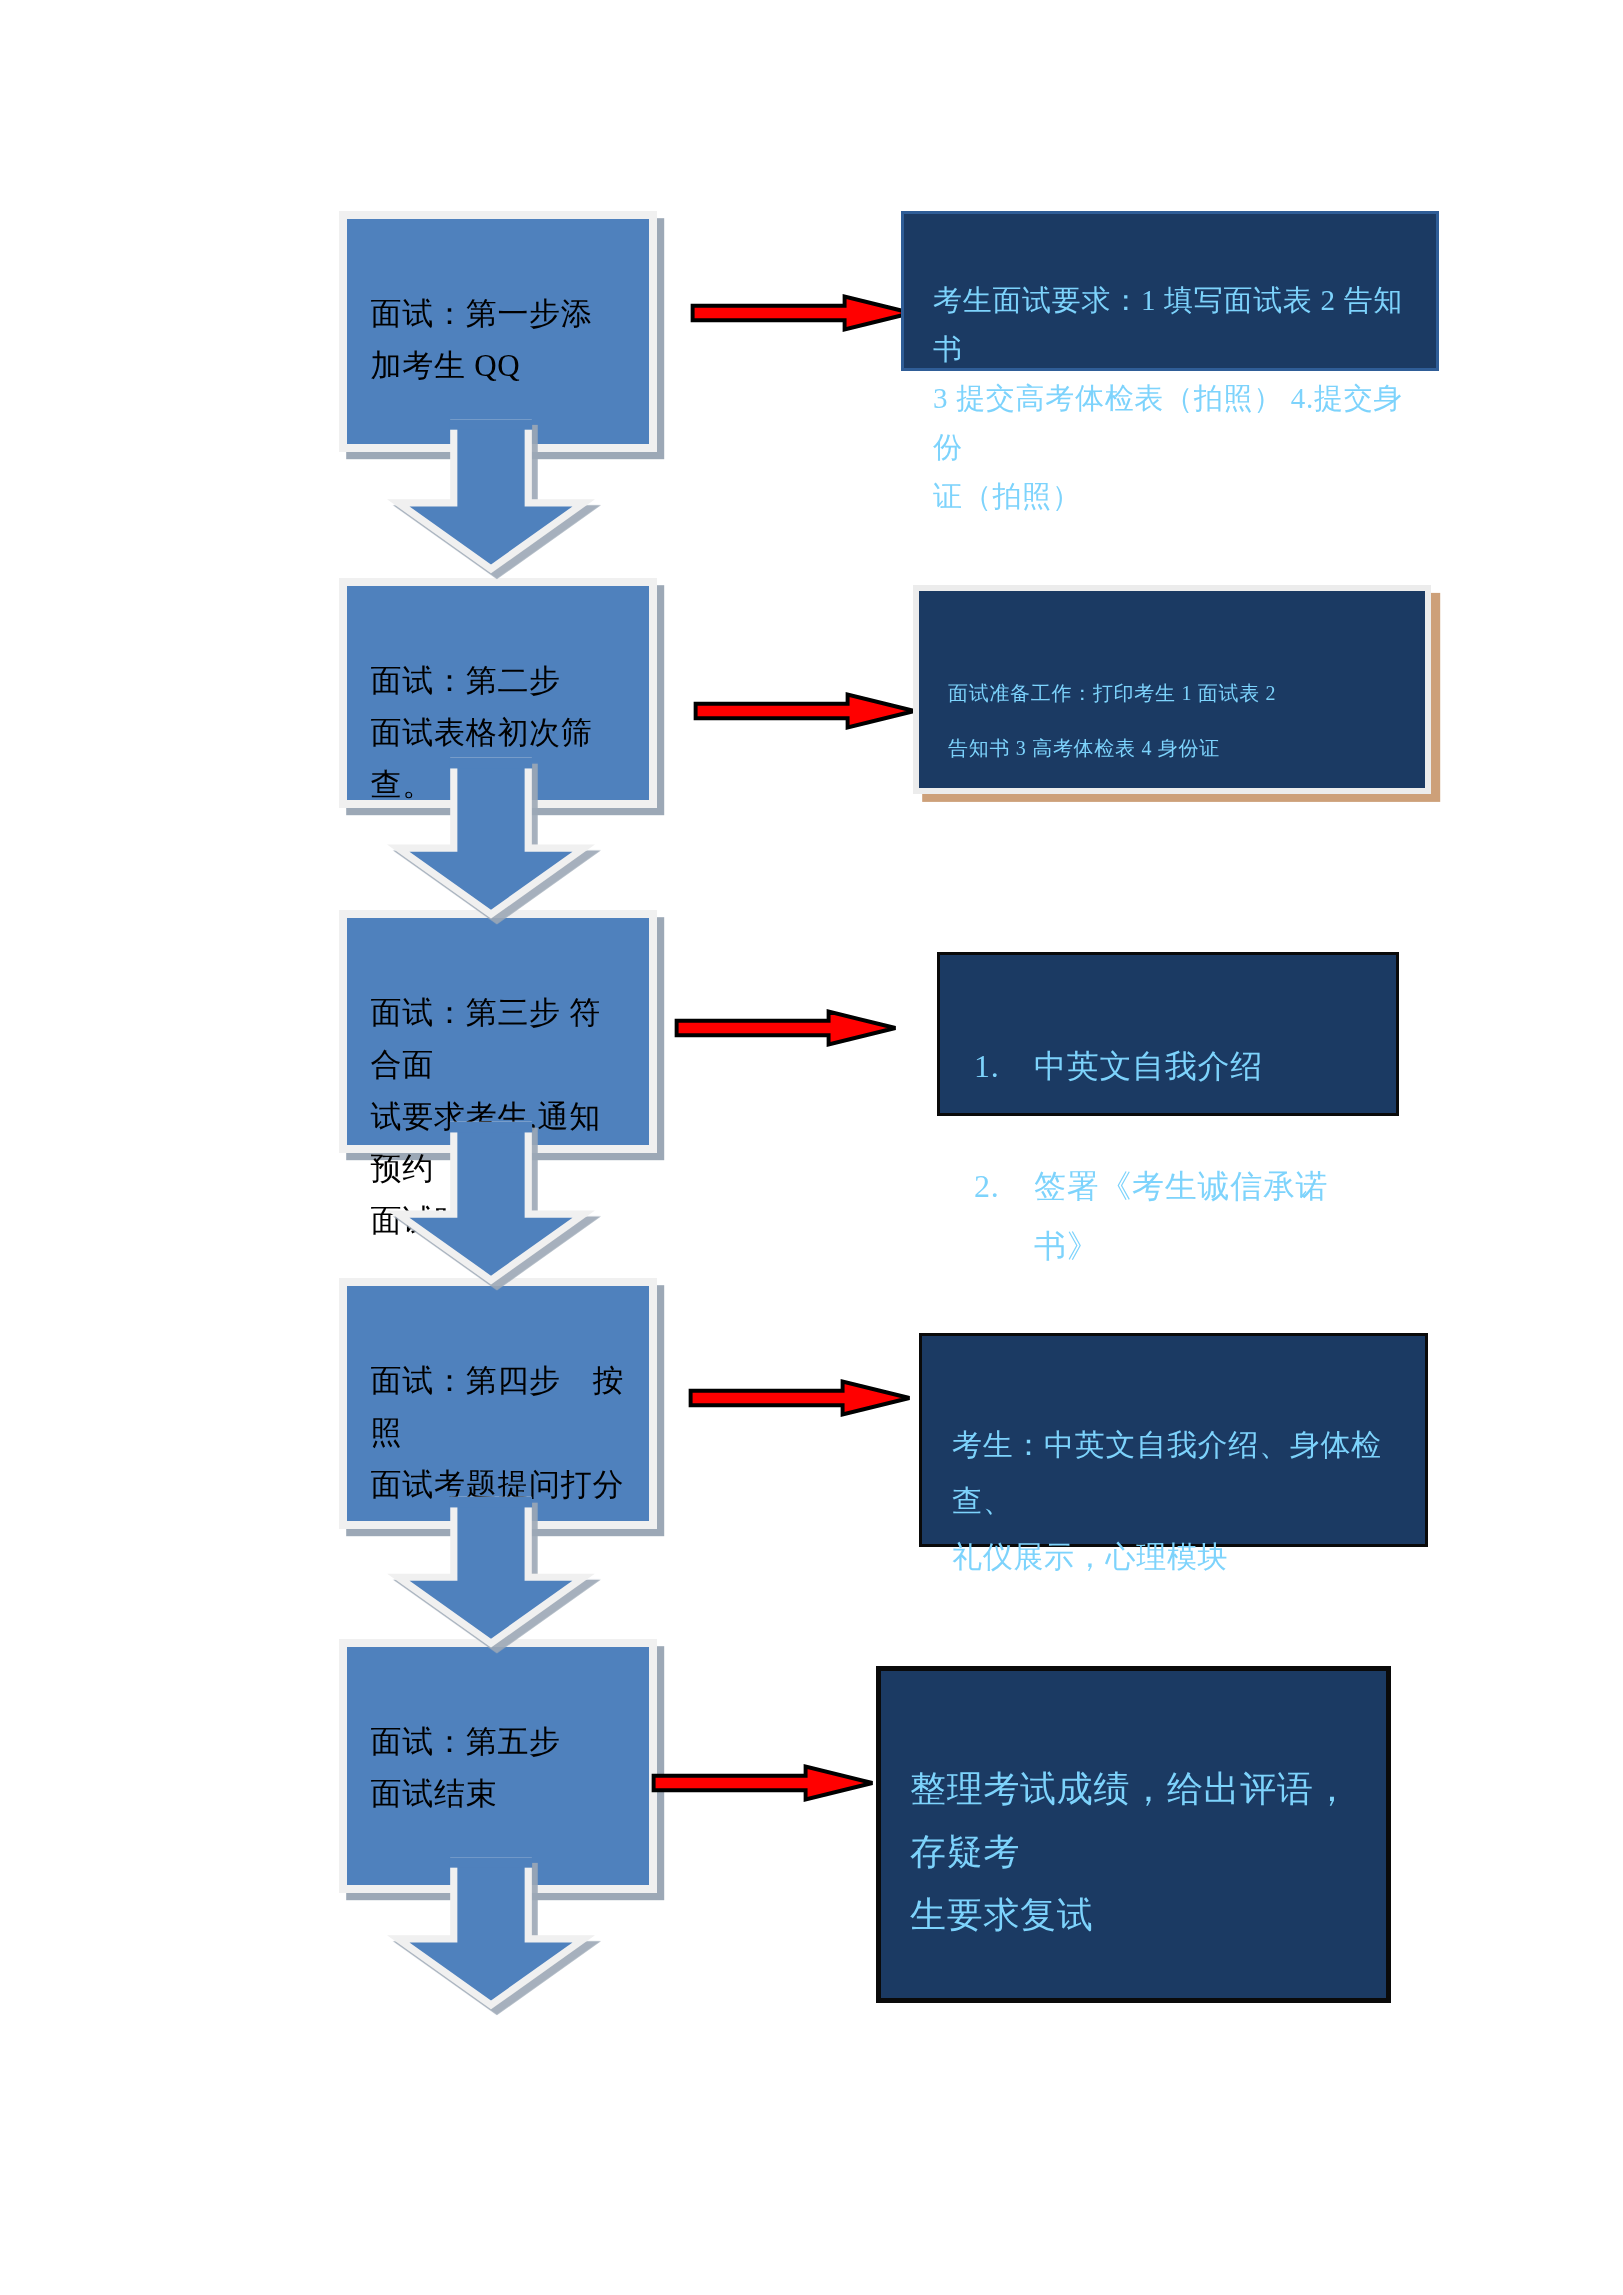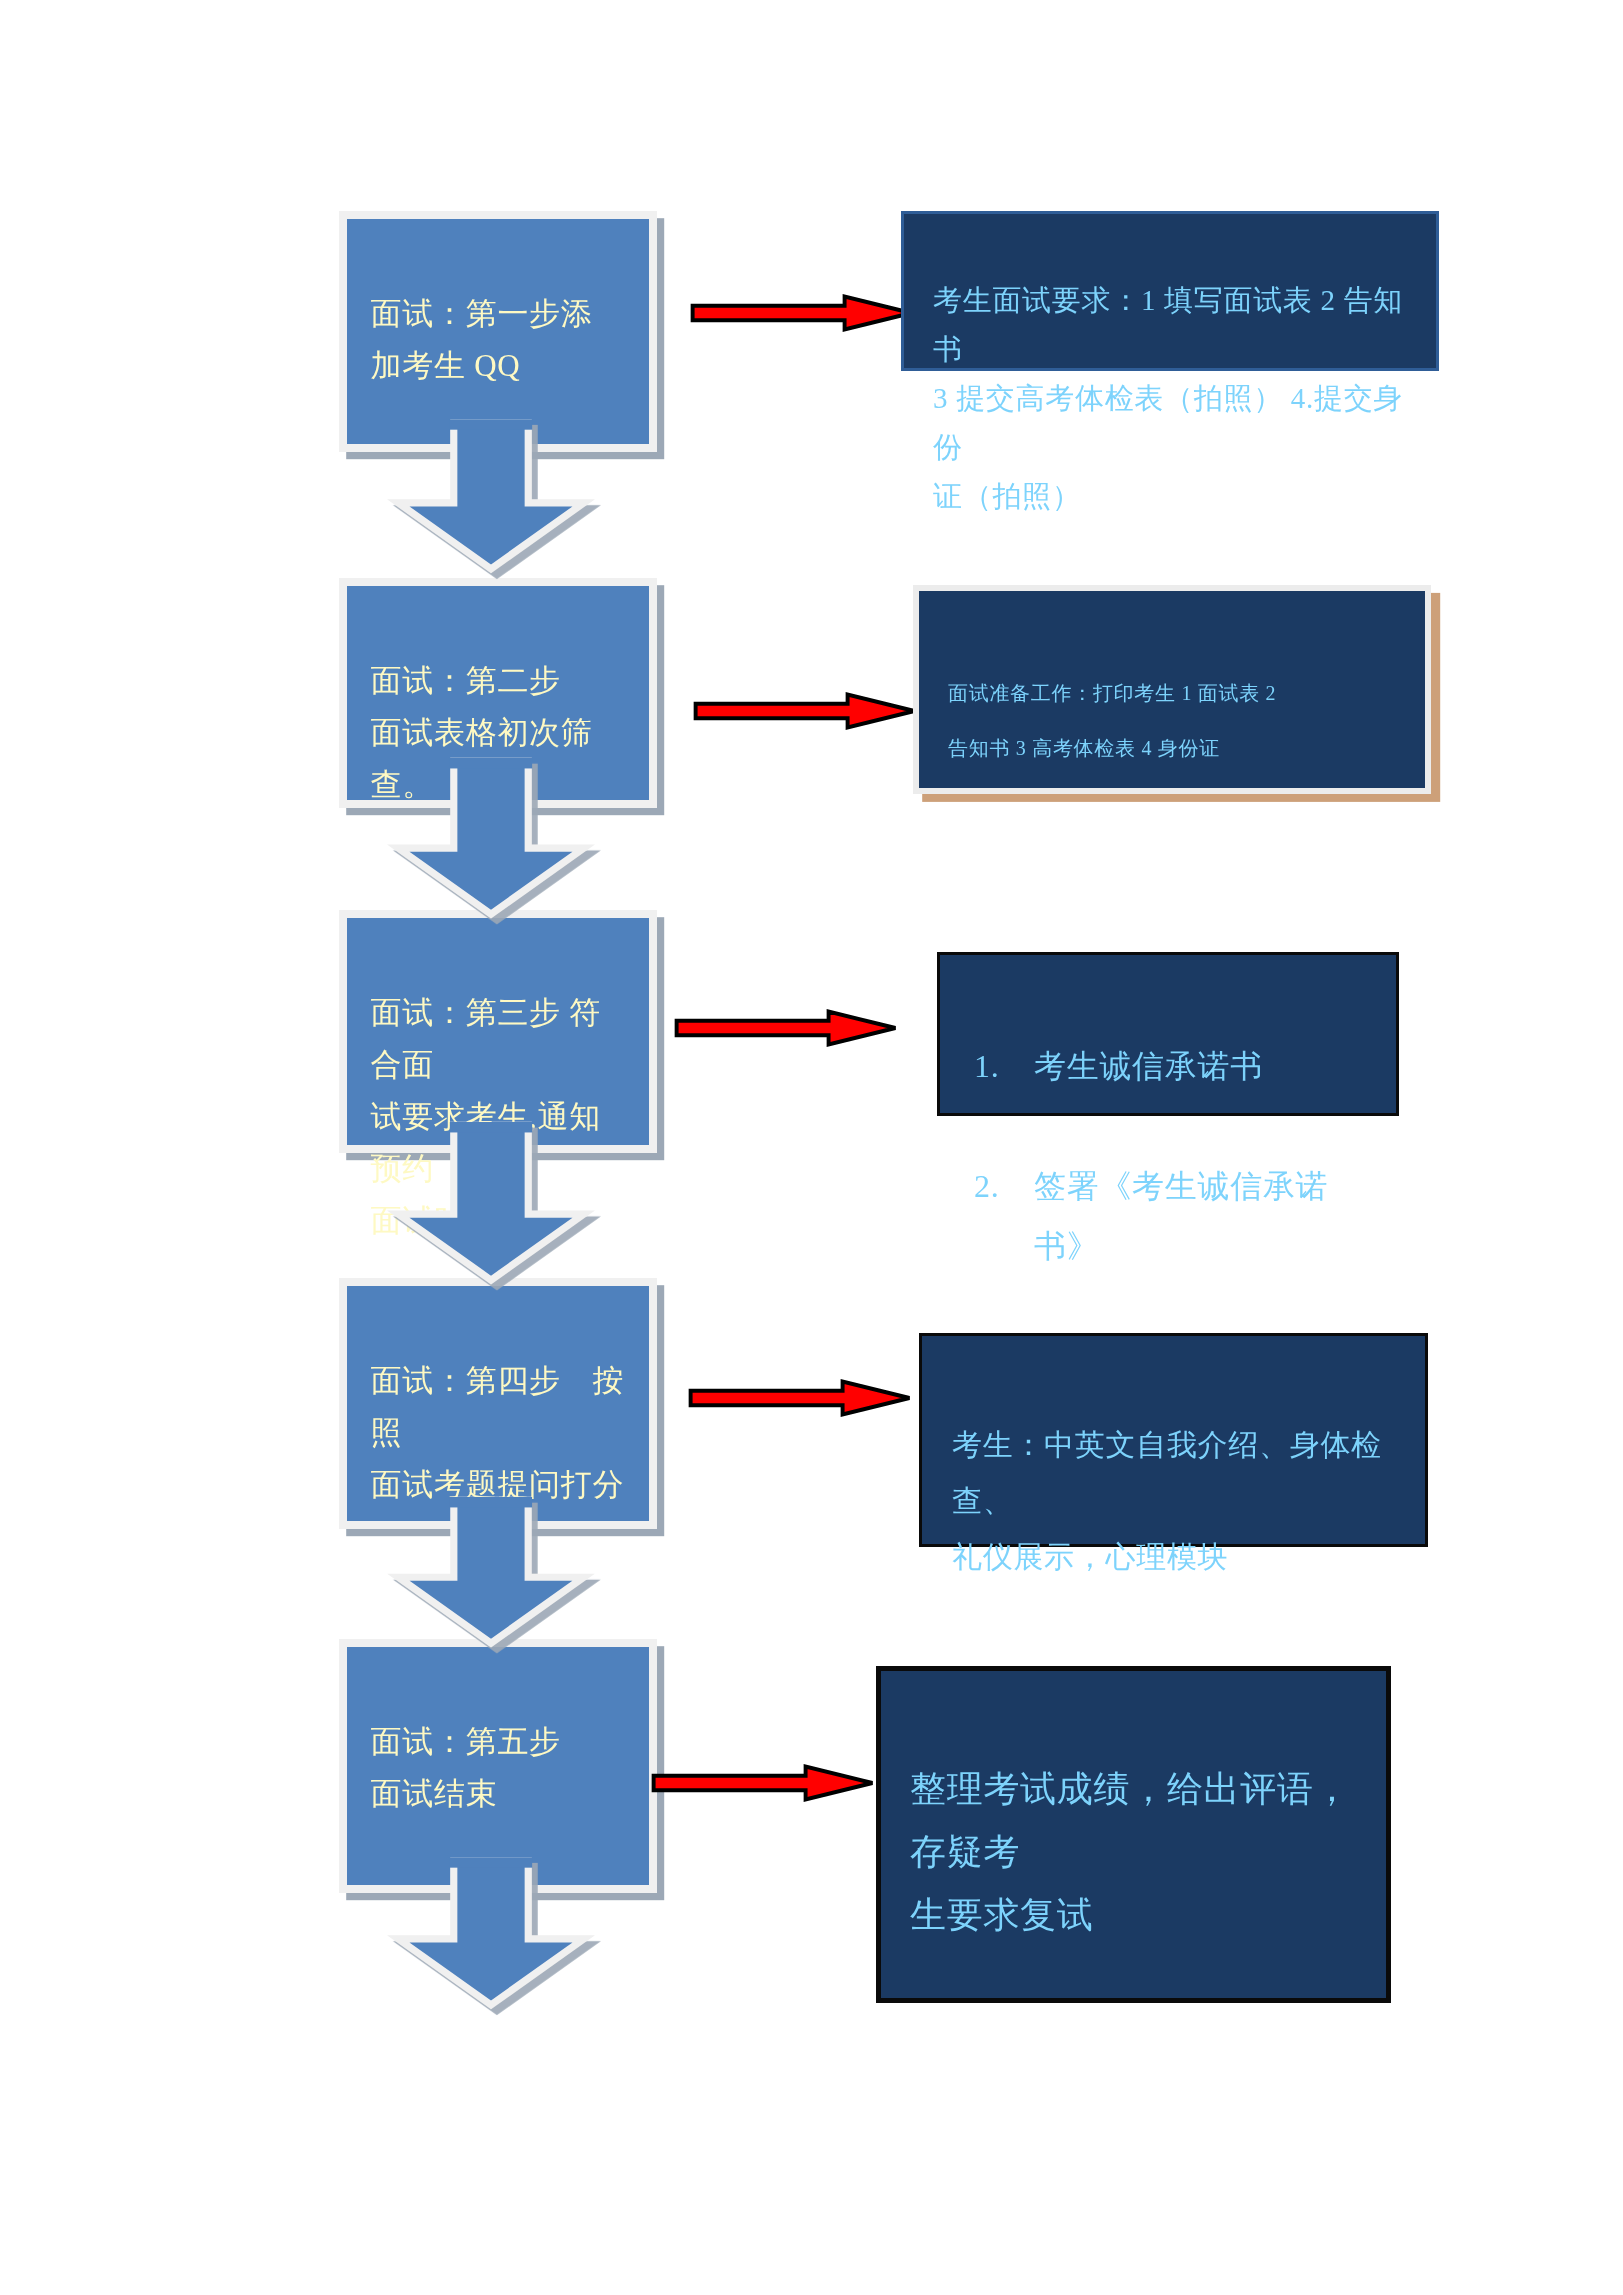--- a/index.html
+++ b/index.html
@@ -7,21 +7,21 @@
     width:1623px;height:2295px;position:relative;background:#ffffff;
     font-family:"Liberation Serif","DejaVu Serif",serif;
   }
   .abs{position:absolute;box-sizing:border-box;}
   
   .step{
     left:339px;width:318px;
     background:#4F81BD;
     border:8.5px solid #F0F0F0;
     box-shadow:7.2px 7.2px 0 0 #9CA8B6;
-    color:#fef9c3;
+    color:#000000;
     font-size:31px;line-height:52px;
     padding:17px 23.6px;
     white-space:pre-line;
     letter-spacing:0.7px;
   }
   
   .detail{
     background:#1B3A63;color:#7dd3fc;
     white-space:pre-line;letter-spacing:0.7px;
   }
@@ -111,21 +111,21 @@
 </div>
 
 <div class="abs detail d2" style="left:913px;top:585px;width:518px;height:209px;">
   <span>面试准备工作：打印考生 1 面试表 2
 告知书 3 高考体检表 4 身份证</span>
 </div>
 
 <div class="abs detail d3" style="left:937px;top:952px;width:462px;height:164px;">
   <div class="li">
     <span class="num">1.</span>
-    <span>考生诚信承诺书</span>
+    <span>中英文自我介绍</span>
   </div>
   <div class="li">
     <span class="num">2.</span>
     <span>签署《考生诚信承诺书》</span>
   </div>
 </div>
 
 <div class="abs detail d4" style="left:919px;top:1333px;width:509px;height:214px;font-family:Liberation Serif, serif;">
   <span>考生：中英文自我介绍、身体检查、
 礼仪展示，心理模块</span>

